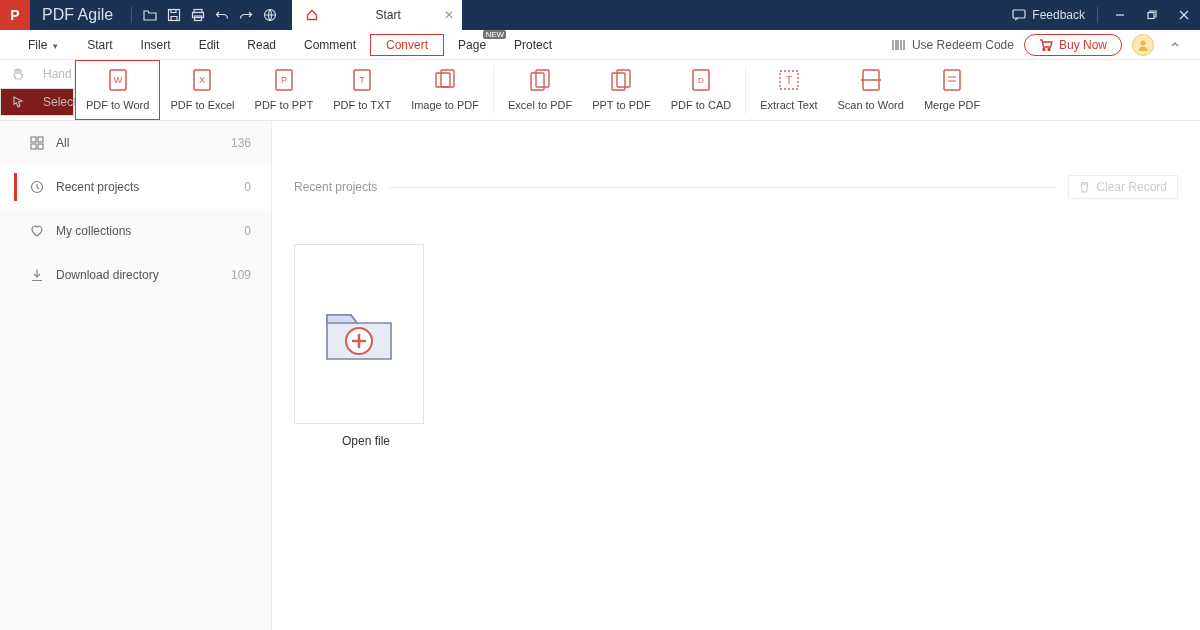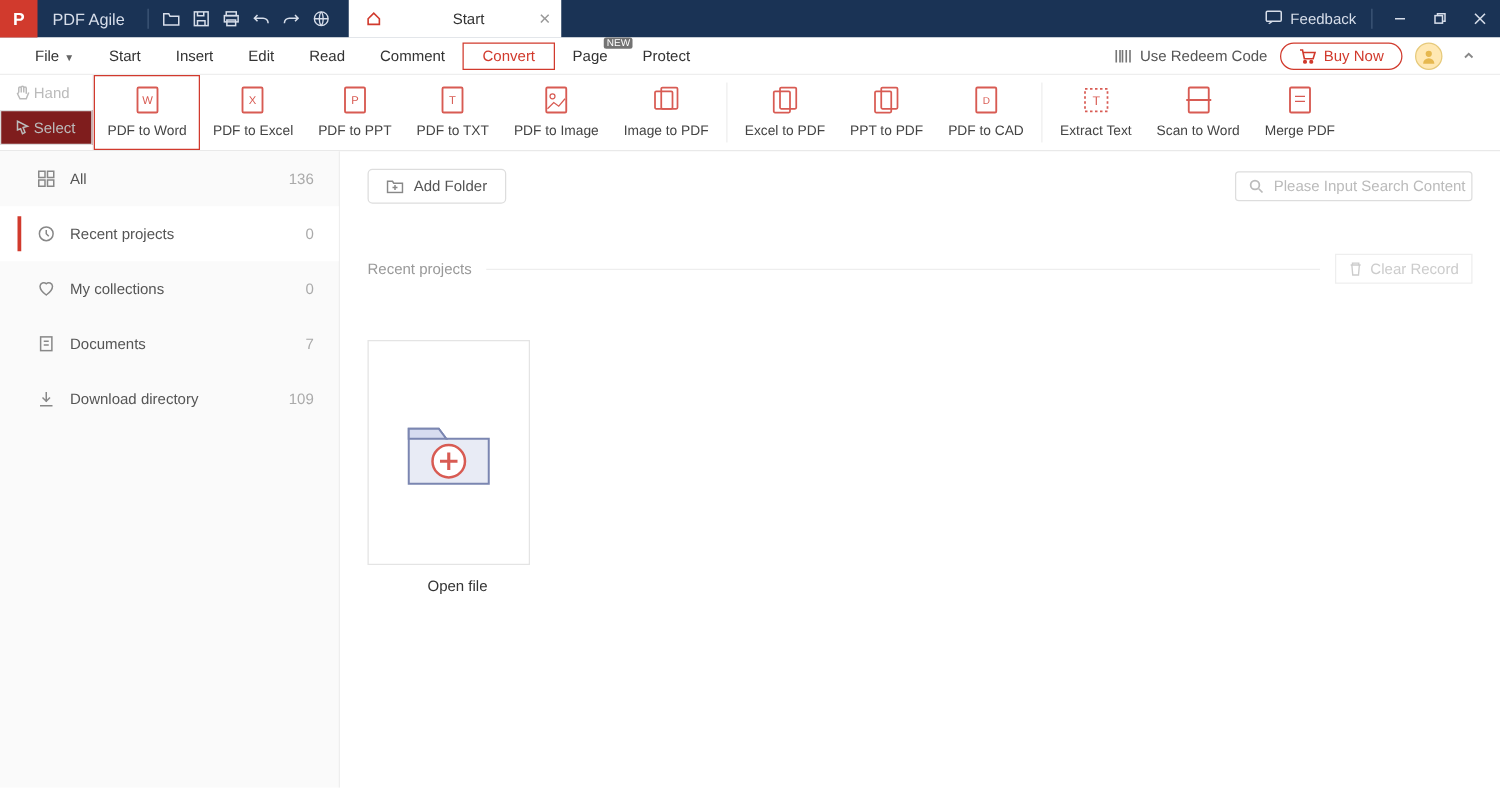--- a/index.html
+++ b/index.html
@@ -1,47 +1,47 @@
 <!DOCTYPE html>
 <html><head>
 <meta charset="utf-8">
 <style>
   * { box-sizing: border-box; margin: 0; padding: 0; font-family: "Segoe UI", Arial, sans-serif; }
   body { width: 1200px; height: 630px; background: #fff; overflow: hidden; font-size: 12px; color: #333; }
 
   
   .titlebar { height: 30px; background: #1a3355; color: #d7deea; display: flex; align-items: center; }
   .titlebar .logo { width: 30px; height: 30px; background: #d13a2d; display: flex; align-items: center; justify-content: center; color: #fff; font-weight: bold; font-size: 14px; }
-  .titlebar .app-name { padding: 0 12px; font-size: 13px; }
+  .titlebar .app-name { padding: 0 12px; font-size: 16px; }
   .titlebar .sep { width: 1px; height: 16px; background: #405a7a; margin: 0 6px; }
   .titlebar .tb-icon { width: 24px; height: 24px; display: flex; align-items: center; justify-content: center; cursor: pointer; color: #d7deea; }
   .titlebar .tab { background: #fff; color: #333; height: 30px; display: flex; align-items: center; padding: 0 14px; margin-left: 10px; min-width: 170px; position: relative; }
   .titlebar .tab .home-ic { color: #d13a2d; margin-right: 10px; }
   .titlebar .tab .tab-title { flex: 1; text-align: center; }
   .titlebar .tab .tab-close { position: absolute; right: 8px; color: #999; cursor: pointer; }
   .titlebar .spacer { flex: 1; }
-  .titlebar .feedback { display: flex; gap: 6px; cursor: pointer; padding: 0 6px; }
+  .titlebar .feedback { display: flex; align-items: center; gap: 6px; cursor: pointer; padding: 0 6px; }
   .titlebar .winbtn { width: 32px; height: 30px; display: flex; align-items: center; justify-content: center; cursor: pointer; }
 
   
   .menubar { height: 30px; background: #fff; border-bottom: 1px solid #eee; display: flex; align-items: center; padding: 0 14px; gap: 0; }
   .menubar .mitem { padding: 4px 14px; cursor: pointer; position: relative; }
   .menubar .mitem.convert { color: #d13a2d; border: 1px solid #d13a2d; padding: 3px 15px; }
   .menubar .mitem .drop { font-size: 8px; margin-left: 4px; color: #666; }
   .menubar .mitem .newbadge { position: absolute; top: -4px; right: -6px; background: #737373; color: #fff; font-size: 8px; padding: 0 2px; border-radius: 2px; }
   .menubar .right { margin-left: auto; display: flex; align-items: center; gap: 10px; }
   .menubar .redeem { display: flex; align-items: center; gap: 6px; color: #555; cursor: pointer; }
   .menubar .buy { border: 1px solid #d13a2d; color: #d13a2d; border-radius: 14px; padding: 3px 14px; display: flex; align-items: center; gap: 6px; cursor: pointer; }
   .menubar .avatar { width: 22px; height: 22px; border-radius: 50%; background: #ffe8b3; border: 1px solid #e6c97a; display: flex; align-items: center; justify-content: center; }
   .menubar .chev { color: #888; cursor: pointer; padding: 0 6px; }
 
   
   .toolrow { display: flex; border-bottom: 1px solid #e9e9e9; }
   .toolrow .leftcol { width: 75px; border-right: 1px solid #eee; display: flex; flex-direction: column; }
-  .toolrow .leftcol .lbtn { height: 28px; display: flex; align-items: center; gap: 2px; padding: 0 10px; color: #bbb; cursor: pointer; border: 1px solid transparent; }
+  .toolrow .leftcol .lbtn { height: 28px; display: flex; align-items: center; gap: 18px; padding: 0 10px; color: #bbb; cursor: pointer; border: 1px solid transparent; }
   .toolrow .leftcol .lbtn.sel { border: 1px solid #ddd; background: #7f1d1d; }
 
   .toolrow .tools { flex: 1; display: flex; align-items: stretch; position: relative; }
   .tool { display: flex; flex-direction: column; align-items: center; justify-content: center; gap: 6px; padding: 6px 10px 8px; cursor: pointer; min-width: 70px; }
   .tool.highlight { border: 1px solid #d13a2d; }
   .tool .ticon { width: 26px; height: 26px; display: flex; align-items: center; justify-content: center; }
   .tool .tlabel { font-size: 11px; color: #444; white-space: nowrap; }
   .tools .divider { width: 1px; background: #eee; margin: 6px 4px; }
 
   
@@ -254,30 +254,20 @@
           <svg width="26" height="26" viewBox="0 0 26 26">
             <rect x="5" y="3" width="16" height="20" rx="1" fill="none" stroke="#d85b53" stroke-width="1.5"></rect>
             <text x="13" y="16" font-size="9" text-anchor="middle" fill="#d85b53">T</text>
           </svg>
         </div>
         <div class="tlabel">PDF to TXT</div>
       </div>
       <div class="tool">
         <div class="ticon">
           <svg width="26" height="26" viewBox="0 0 26 26">
-            <rect x="5" y="3" width="16" height="20" rx="1" fill="none" stroke="#d85b53" stroke-width="1.5"></rect>
-            <circle cx="10" cy="10" r="2" fill="none" stroke="#d85b53"></circle>
-            <path d="M6 20l5-5 4 3 5-6" fill="none" stroke="#d85b53"></path>
-          </svg>
-        </div>
-        <div class="tlabel">PDF to Image</div>
-      </div>
-      <div class="tool">
-        <div class="ticon">
-          <svg width="26" height="26" viewBox="0 0 26 26">
             <rect x="4" y="6" width="14" height="14" rx="1" fill="none" stroke="#d85b53" stroke-width="1.4"></rect>
             <rect x="9" y="3" width="13" height="17" rx="1" fill="none" stroke="#d85b53" stroke-width="1.4"></rect>
           </svg>
         </div>
         <div class="tlabel">Image to PDF</div>
       </div>
       <div class="divider"></div>
       <div class="tool">
         <div class="ticon">
           <svg width="26" height="26" viewBox="0 0 26 26">
@@ -366,60 +356,29 @@
           <svg width="14" height="14" viewBox="0 0 14 14" fill="none" stroke="#888" stroke-width="1.2">
             <path d="M7 12s-5-3.5-5-7a3 3 0 0 1 5-2 3 3 0 0 1 5 2c0 3.5-5 7-5 7z"></path>
           </svg>
         </span>
         <span>My collections</span>
         <span class="count">0</span>
       </div>
       <div class="sideitem">
         <span>
           <svg width="14" height="14" viewBox="0 0 14 14" fill="none" stroke="#888" stroke-width="1.2">
-            <rect x="2.5" y="1.5" width="9" height="11"></rect>
-            <line x1="5" y1="5" x2="9" y2="5"></line>
-            <line x1="5" y1="8" x2="9" y2="8"></line>
-          </svg>
-        </span>
-        <span>Documents</span>
-        <span class="count">7</span>
-      </div>
-      <div class="sideitem">
-        <span>
-          <svg width="14" height="14" viewBox="0 0 14 14" fill="none" stroke="#888" stroke-width="1.2">
             <path d="M7 1.5v8M4 6l3 3 3-3M2 12.5h10"></path>
           </svg>
         </span>
         <span>Download directory</span>
         <span class="count">109</span>
       </div>
     </div>
 
   <div class="content">
-    <div class="contentbar">
-      <div class="addfolder">
-        <span>
-            <svg width="14" height="12" viewBox="0 0 14 12" fill="none" stroke="#888" stroke-width="1.2">
-              <path d="M1 2h4l1 1.5h7V11H1z"></path>
-              <path d="M7 5v4M5 7h4"></path>
-            </svg>
-          </span>
-        <span>Add Folder</span>
-      </div>
-      <div class="search">
-        <span>
-            <svg width="12" height="12" viewBox="0 0 12 12" fill="none" stroke="#bbb" stroke-width="1.4">
-              <circle cx="5" cy="5" r="3.5"></circle>
-              <line x1="8" y1="8" x2="11" y2="11"></line>
-            </svg>
-          </span>
-        <input type="text" placeholder="Please Input Search Content" style="">
-      </div>
-    </div>
 
     <div class="sectionhead">
       <span class="title">Recent projects</span>
       <span class="line"></span>
       <div class="clearrec">
         <span>
             <svg width="11" height="12" viewBox="0 0 11 12" fill="none" stroke="#ccc" stroke-width="1.1">
               <path d="M1.5 3h8M3 3V1.5h5V3M2.5 3l.7 8h4.6l.7-8"></path>
             </svg>
           </span>

